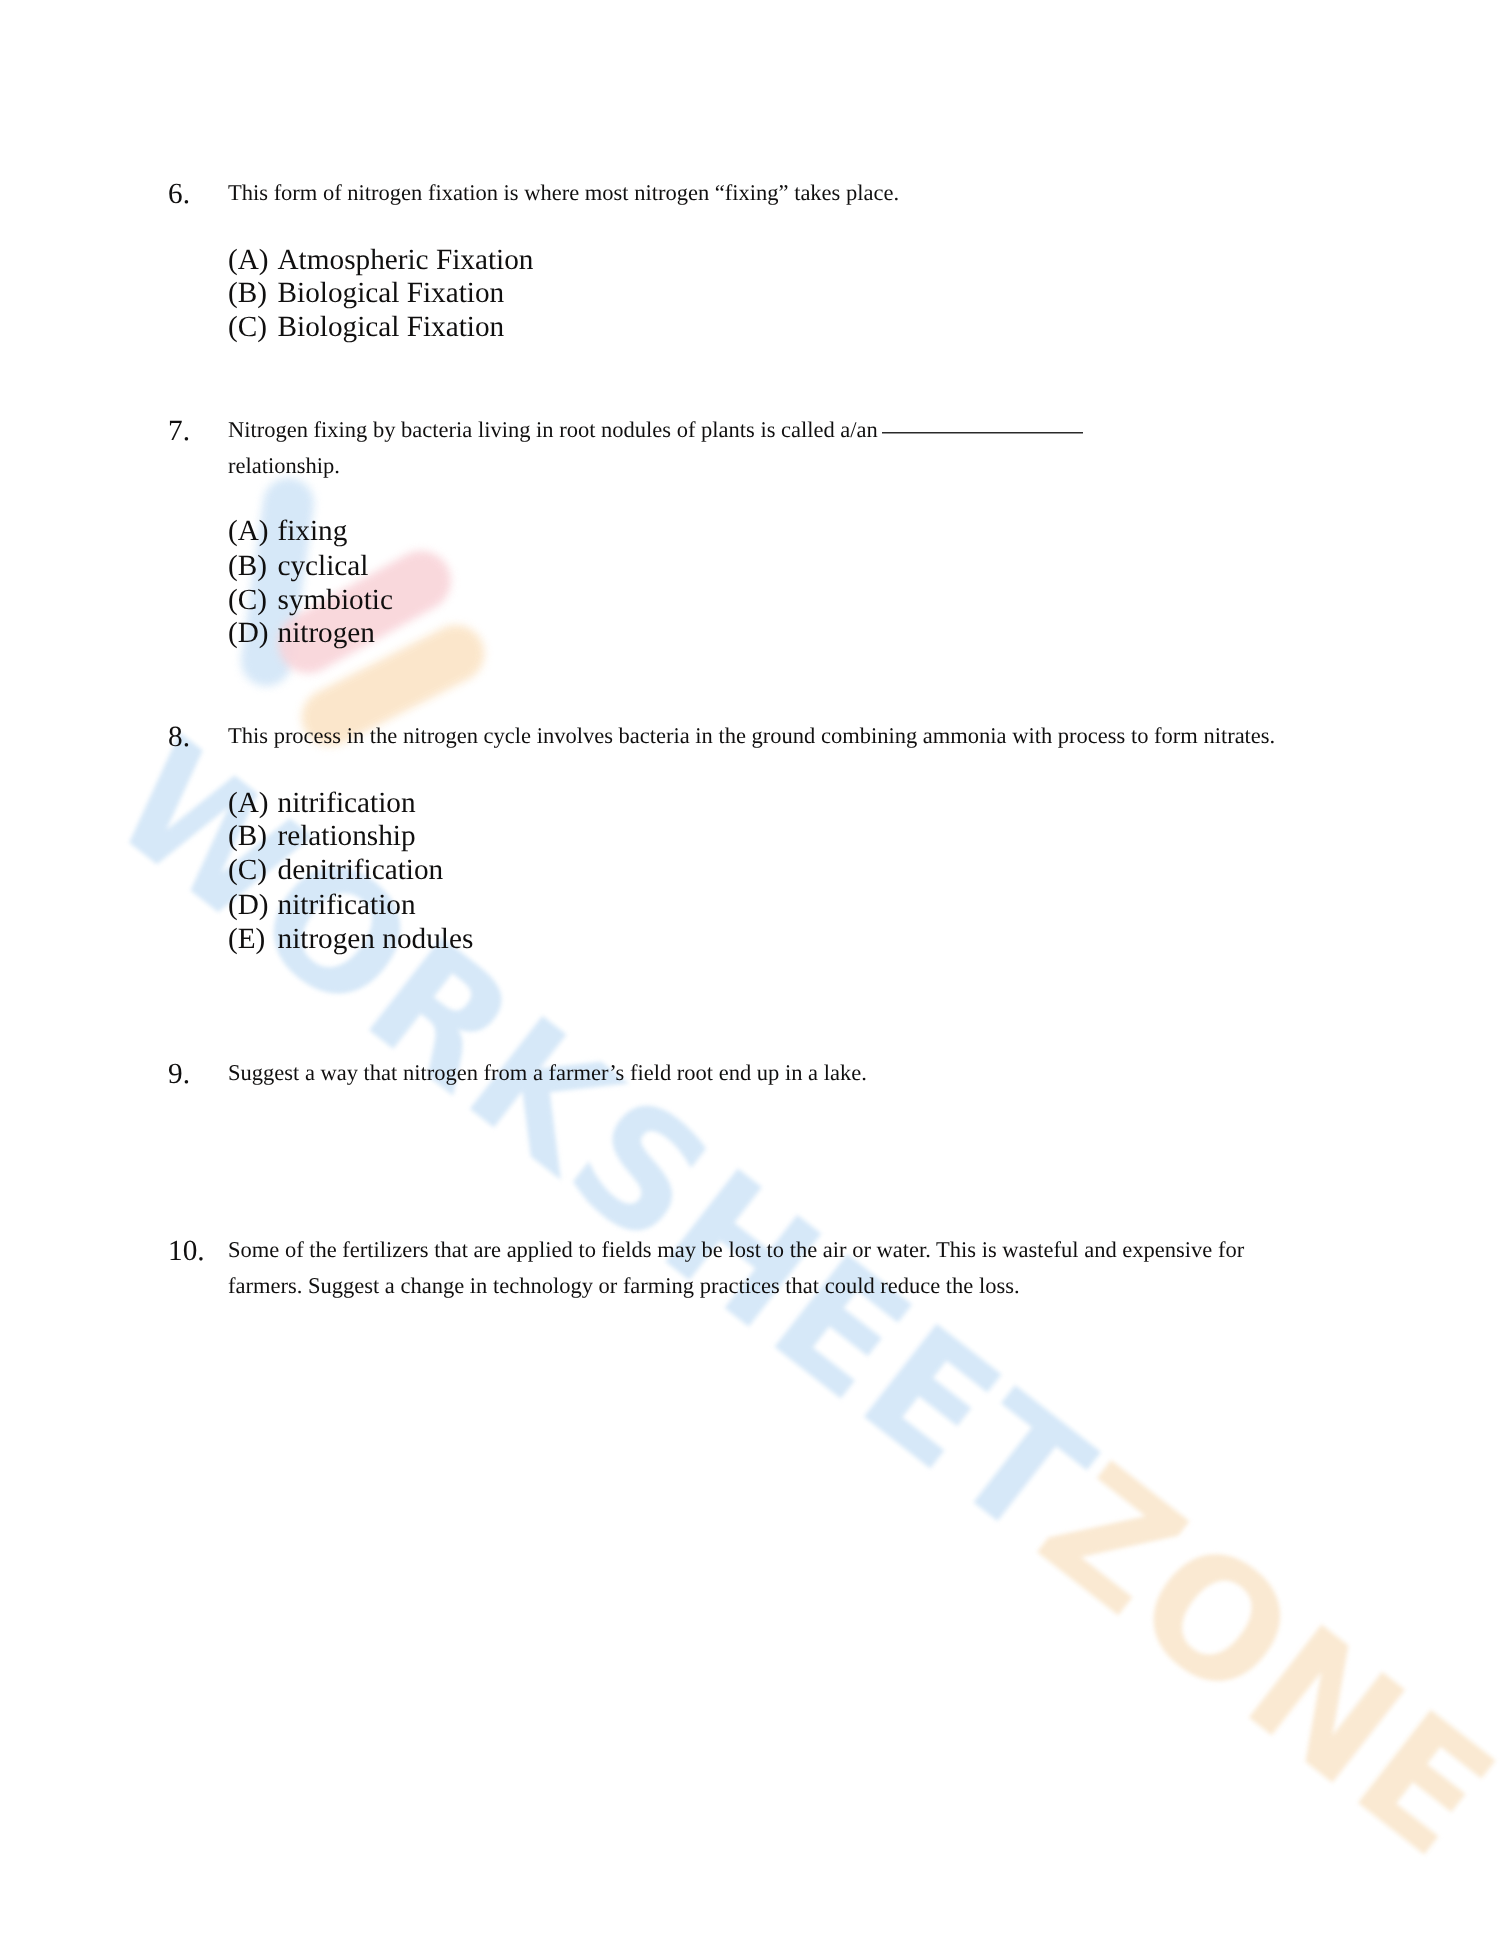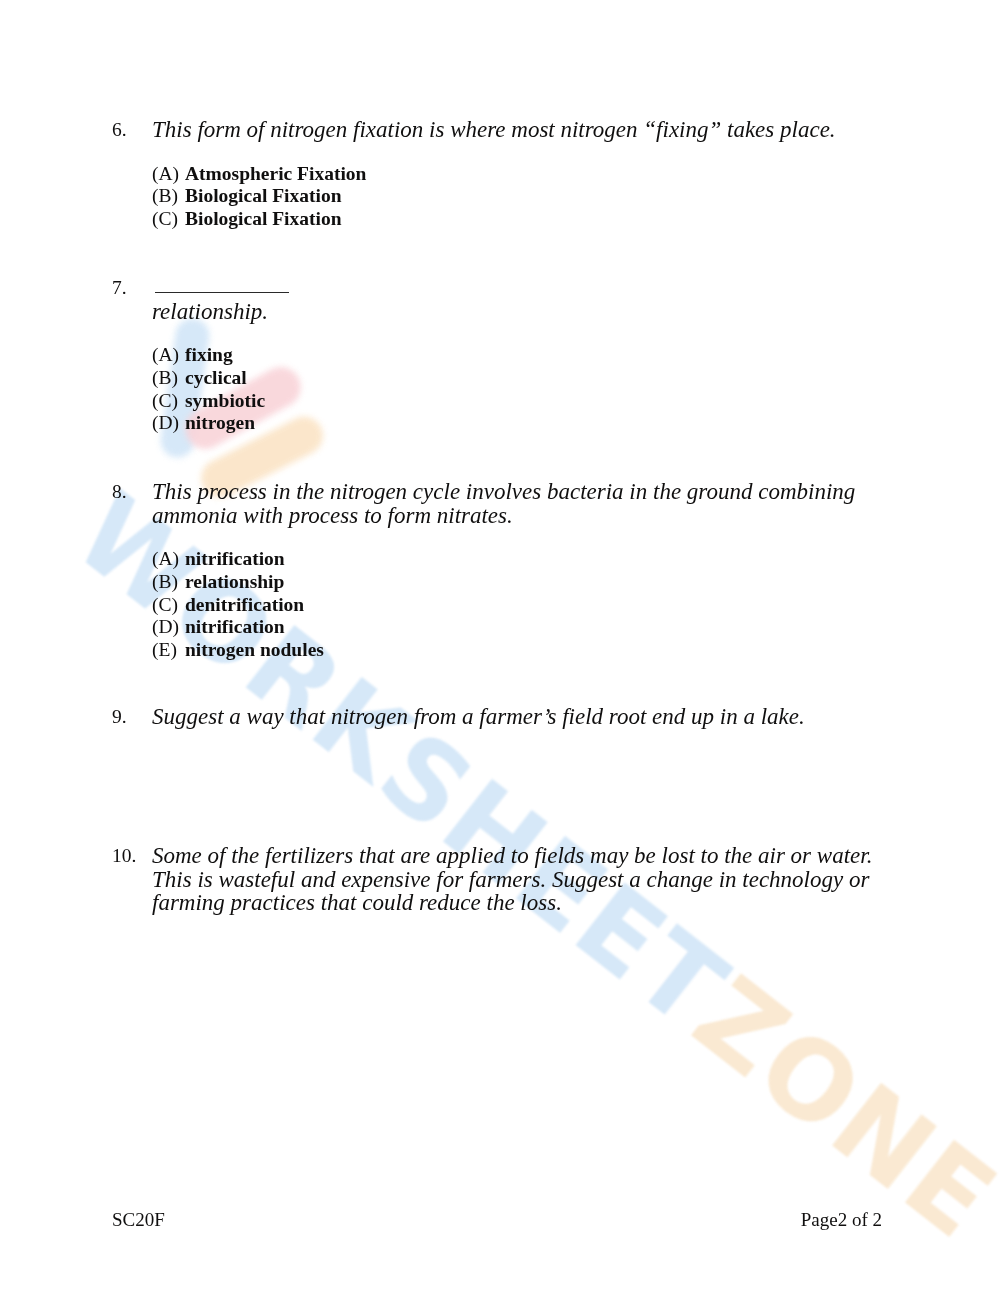--- a/index.html
+++ b/index.html
@@ -82,23 +82,22 @@
     align-items: flex-start;
   }
   .qnum {
     width: 40px;
     flex: 0 0 40px;
     font-size: 19.5px;
     line-height: 23.5px;
   }
   .qtext {
     flex: 1 1 auto;
-    font-size: 23px;
+    font-size: 15px;
     line-height: 23.5px;
-    font-style: italic;
   }
   .blankline {
     display: inline-block;
     width: 134px;
     border-bottom: 1.4px solid #2a2a2a;
     vertical-align: 2px;
     margin-left: 3px;
   }
   .options {
     margin-top: 21px;
@@ -107,21 +106,21 @@
   .opt {
     display: flex;
     align-items: flex-start;
     font-size: 19.5px;
     line-height: 22.8px;
   }
   .opt-letter {
     width: 33px;
     flex: 0 0 33px;
   }
-  .opt-text { flex: 1 1 auto; font-weight: bold; }
+  .opt-text { flex: 1 1 auto; }
 
   
   #footer {
     position: absolute;
     left: 112px;
     top: 1208px;
     width: 770px;
     display: flex;
     justify-content: space-between;
     font-size: 19px;
@@ -160,21 +159,21 @@
         <div class="opt">
           <span class="opt-letter">(C)</span>
           <span class="opt-text">Biological Fixation</span>
         </div>
       </div>
     </div>
 
     <div class="qblock" style="top:276px;">
       <div class="qrow">
         <div class="qnum">7.</div>
-        <div class="qtext"><span class="blankline"></span><br><span>relationship.</span></div>
+        <div class="qtext"><span>Nitrogen fixing by bacteria living in root nodules of plants is called a/an</span><span class="blankline"></span><br><span>relationship.</span></div>
       </div>
       <div class="options">
         <div class="opt">
           <span class="opt-letter">(A)</span>
           <span class="opt-text">fixing</span>
         </div>
         <div class="opt">
           <span class="opt-letter">(B)</span>
           <span class="opt-text">cyclical</span>
         </div>
@@ -218,27 +217,23 @@
       </div>
     </div>
 
     <div class="qblock" style="top:705px;">
       <div class="qrow">
         <div class="qnum">9.</div>
         <div class="qtext">Suggest a way that nitrogen from a farmer’s field root end up in a lake.</div>
       </div>
     </div>
 
-    <div class="qblock" style="top:844px;">
+    <div class="qblock" style="top:823px;">
       <div class="qrow">
         <div class="qnum">10.</div>
         <div class="qtext">Some of the fertilizers that are applied to fields may be lost to the air or water.  This is wasteful and expensive for farmers.  Suggest a change in technology or farming practices that could reduce the loss.</div>
       </div>
     </div>
 
   </div>
 
-  <div id="footer">
-    <span>SC20F</span>
-    <span>Page2 of 2</span>
-  </div>
 
 </div>
 
 </body></html>

